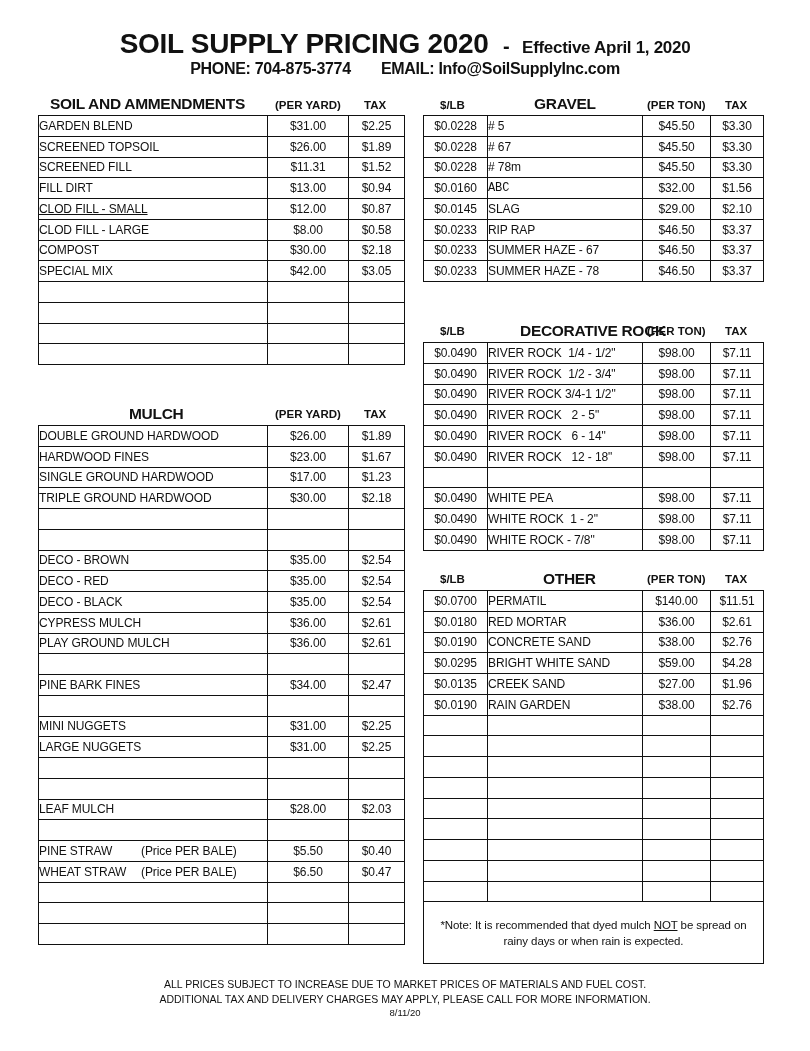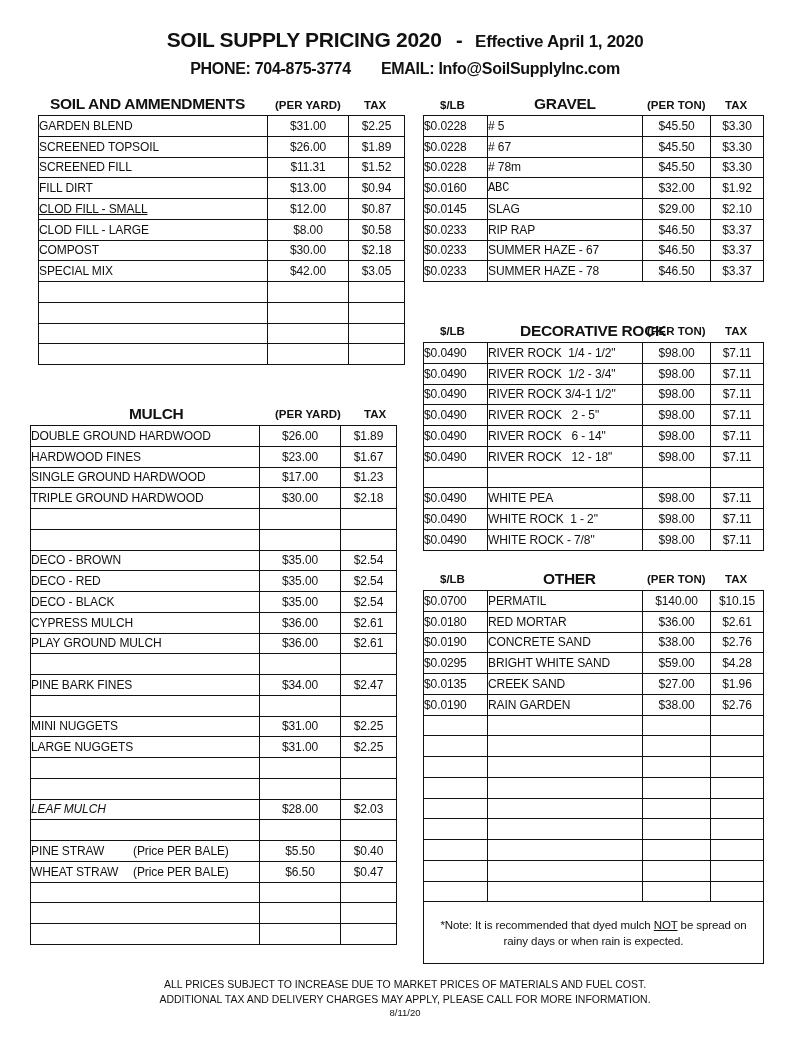--- a/index.html
+++ b/index.html
@@ -1,33 +1,33 @@
 <!DOCTYPE html>
 <html><head>
 <meta charset="utf-8">
 <style>
   * { box-sizing: border-box; margin: 0; padding: 0; }
   body { width: 810px; height: 1051px; background: #ffffff; position: relative; overflow: hidden;
          font-family: "Liberation Sans", sans-serif; color: #111; }
   .title { position: absolute; top: 28px; left: 0; width: 810px; text-align: center; white-space: nowrap; }
-  .title .main { font-size: 21px; font-weight: bold; letter-spacing: -0.3px; }
+  .title .main { font-size: 28px; font-weight: bold; letter-spacing: -0.3px; }
   .title .dash { font-size: 20px; font-weight: bold; margin: 0 8px 0 10px; }
   .title .eff { font-size: 17px; font-weight: bold; letter-spacing: -0.3px; }
   .contact { position: absolute; top: 60px; left: 0; width: 810px; text-align: center; font-size: 16px; font-weight: bold; white-space: nowrap; letter-spacing: -0.3px; }
   .contact span + span { margin-left: 26px; }
 
   .hdr { position: absolute; font-weight: bold; white-space: nowrap; }
   .hdr.sec { font-size: 15.5px; letter-spacing: -0.3px; }
   .hdr.sm { font-size: 11.5px; }
 
   table.grid { position: absolute; border-collapse: collapse; table-layout: fixed; }
   table.grid td { border: 1.6px solid #111; height: 20.75px; font-size: 12px; padding: 0; white-space: nowrap; overflow: hidden; letter-spacing: -0.1px; }
   td.name { padding-left: 11px; }
   td.num { text-align: center; }
-  td.lb { text-align: left; }
+  td.lb { text-align: center; }
   td.rname { padding-left: 10px; }
   td.rnum { text-align: center; padding-top: 3px; }
   .unit { margin-left: 0; }
   .note-cell { height: 62px !important; text-align: center; font-size: 11.5px !important; line-height: 16px; white-space: normal !important; padding: 0 8px !important; }
   .note-cell u { text-decoration: underline; }
 
   .footer { position: absolute; top: 977px; left: 0; width: 810px; text-align: center; font-size: 10.5px; line-height: 14.5px; }
   .footer .date { font-size: 9.5px; }
 </style>
 </head>
@@ -114,21 +114,21 @@
         <td class="num"></td>
         <td class="num"></td>
       </tr>
     </tbody>
 </table>
 
 <div class="hdr sec" style="left:129px; top:405px;">MULCH</div>
 <div class="hdr sm" style="left:275px; top:408px;">(PER YARD)</div>
 <div class="hdr sm" style="left:364px; top:408px;">TAX</div>
 
-<table class="grid" id="mulch-table" style="left:30px; top:425px; width:366px;padding-left:24px;">
+<table class="grid" id="mulch-table" style="left:38px; top:425px; width:366px;padding-left:24px;">
   <colgroup>
       <col style="width:229px">
       <col style="width:81px">
       <col style="width:56px">
     </colgroup>
   <tbody id="mulch-body">
       <tr>
         <td class="name"><span style="display: inline-block; width: auto;">DOUBLE GROUND HARDWOOD</span></td>
         <td class="num">$26.00</td>
         <td class="num">$1.89</td>
@@ -212,21 +212,21 @@
         <td class="name"><span style="display: inline-block; width: auto;"></span></td>
         <td class="num"></td>
         <td class="num"></td>
       </tr>
       <tr>
         <td class="name"><span style="display: inline-block; width: auto;"></span></td>
         <td class="num"></td>
         <td class="num"></td>
       </tr>
       <tr>
-        <td class="name"><span style="display: inline-block; width: auto; font-style: italic;">LEAF MULCH</span></td>
+        <td class="name"><span style="display: inline-block; width: auto;">LEAF MULCH</span></td>
         <td class="num">$28.00</td>
         <td class="num">$2.03</td>
       </tr>
       <tr>
         <td class="name"><span style="display: inline-block; width: auto;"></span></td>
         <td class="num"></td>
         <td class="num"></td>
       </tr>
       <tr>
         <td class="name"><span style="display: inline-block; width: 102px;">PINE STRAW</span><span class="unit">(Price PER BALE)</span></td>
@@ -284,21 +284,21 @@
       <tr>
         <td class="lb">$0.0228</td>
         <td class="rname" style="white-space: pre; margin-top: 38px;"># 78m</td>
         <td class="rnum">$45.50</td>
         <td class="rnum">$3.30</td>
       </tr>
       <tr>
         <td class="lb">$0.0160</td>
         <td class="rname" style="white-space: pre; font-family: Liberation Mono, monospace;">ABC</td>
         <td class="rnum">$32.00</td>
-        <td class="rnum">$1.92</td>
+        <td class="rnum">$1.56</td>
       </tr>
       <tr>
         <td class="lb">$0.0145</td>
         <td class="rname" style="white-space: pre;">SLAG</td>
         <td class="rnum">$29.00</td>
         <td class="rnum">$2.10</td>
       </tr>
       <tr>
         <td class="lb">$0.0233</td>
         <td class="rname" style="white-space: pre;">RIP RAP</td>
@@ -406,21 +406,21 @@
       <col style="width:64px">
       <col style="width:155px">
       <col style="width:68px">
       <col style="width:53px">
     </colgroup>
   <tbody id="other-body">
       <tr>
         <td class="lb">$0.0700</td>
         <td class="rname" style="white-space: pre;">PERMATIL</td>
         <td class="rnum">$140.00</td>
-        <td class="rnum">$10.15</td>
+        <td class="rnum">$11.51</td>
       </tr>
       <tr>
         <td class="lb">$0.0180</td>
         <td class="rname" style="white-space: pre;">RED MORTAR</td>
         <td class="rnum">$36.00</td>
         <td class="rnum">$2.61</td>
       </tr>
       <tr>
         <td class="lb">$0.0190</td>
         <td class="rname" style="white-space: pre;">CONCRETE SAND</td>

